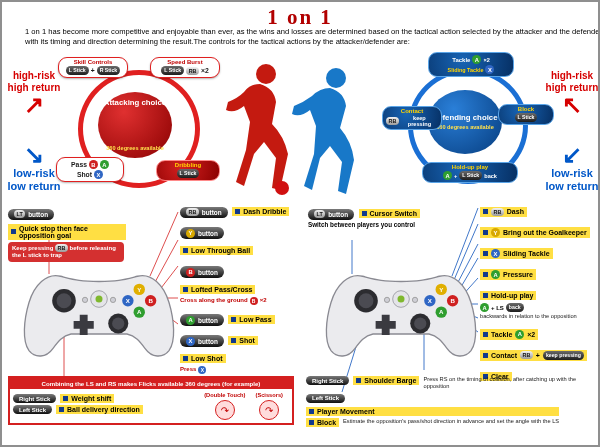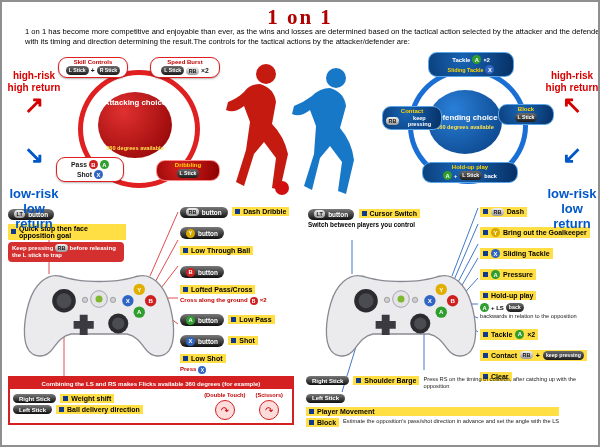--- a/index.html
+++ b/index.html
@@ -6,21 +6,21 @@
   .page{position:relative;width:600px;height:447px;box-sizing:border-box;border:2px solid #8f8f8f;
         background:#fff;font-family:"Liberation Sans",sans-serif;overflow:hidden;}
   .abs{position:absolute;}
   
   .title{position:absolute;top:3px;left:0;right:0;text-align:center;font-family:"Liberation Serif",serif;
          font-weight:bold;font-size:21px;color:#b20000;letter-spacing:2px;}
   .intro{position:absolute;top:25px;left:23px;width:586px;font-size:7.6px;line-height:1.32;color:#000;}
   
   .risk{position:absolute;width:56px;text-align:center;font-weight:bold;z-index:2;}
   .rtext{color:#d60000;font-size:10px;line-height:1.15;}
-  .btext{color:#0057c8;font-size:13px;line-height:1.15;margin-top:20px;}
+  .btext{color:#0057c8;font-size:11px;line-height:1.15;}
   .arrow{font-size:24px;line-height:1;font-weight:bold;display:block;}
   .arrow.red{color:#d60000;} .arrow.blue{color:#0057c8;}
   
   .diagram{position:absolute;width:152px;height:138px;z-index:1;}
   .ring{position:absolute;border-radius:50%;}
   .ring.atk{left:16px;top:10px;width:112px;height:108px;border:5px solid #e02020;}
   .ring.def{left:18px;top:8px;width:110px;height:106px;border:5px solid #1a6fd4;}
   .center-circle{position:absolute;border-radius:50%;color:#fff;display:flex;flex-direction:column;
       align-items:center;justify-content:center;text-align:center;font-weight:bold;padding:2px;box-sizing:border-box;}
   .center-circle.atk{left:36px;top:32px;width:74px;height:66px;background:radial-gradient(circle at 35% 30%,#e03030,#8a0000);gap:36px;}

